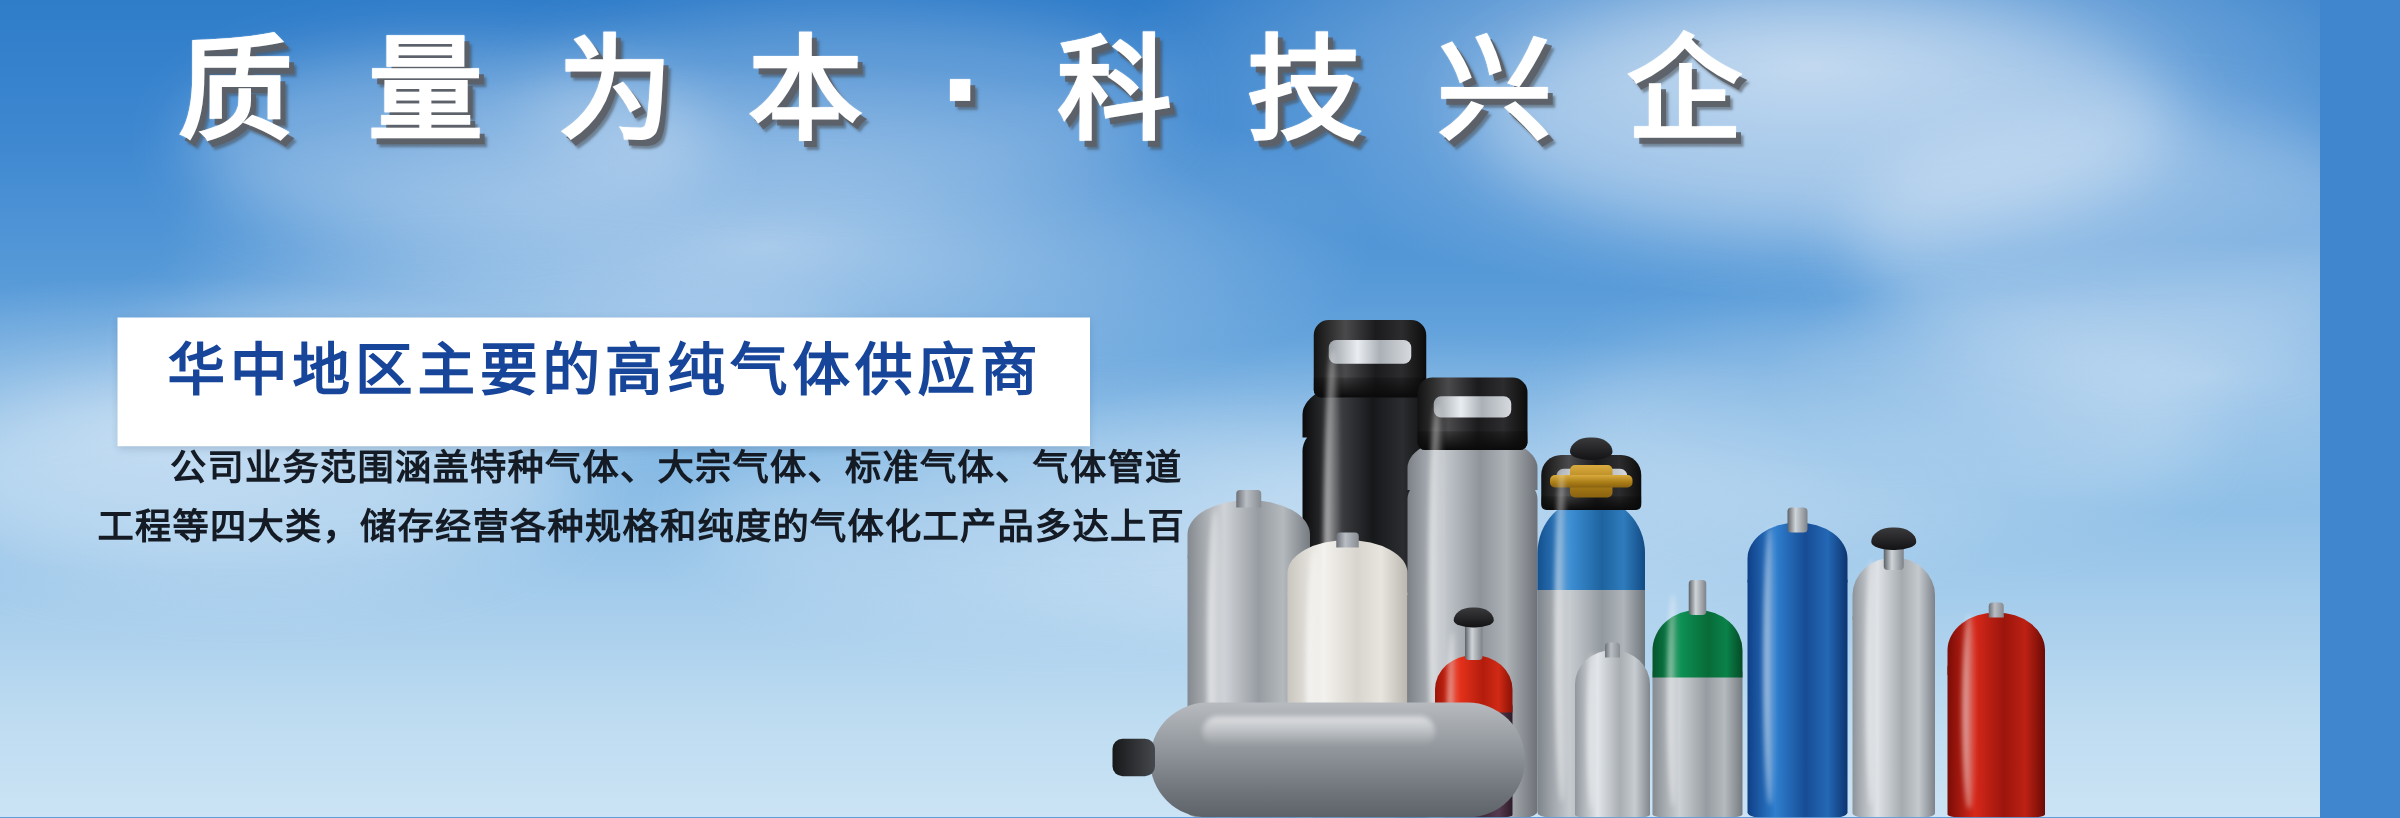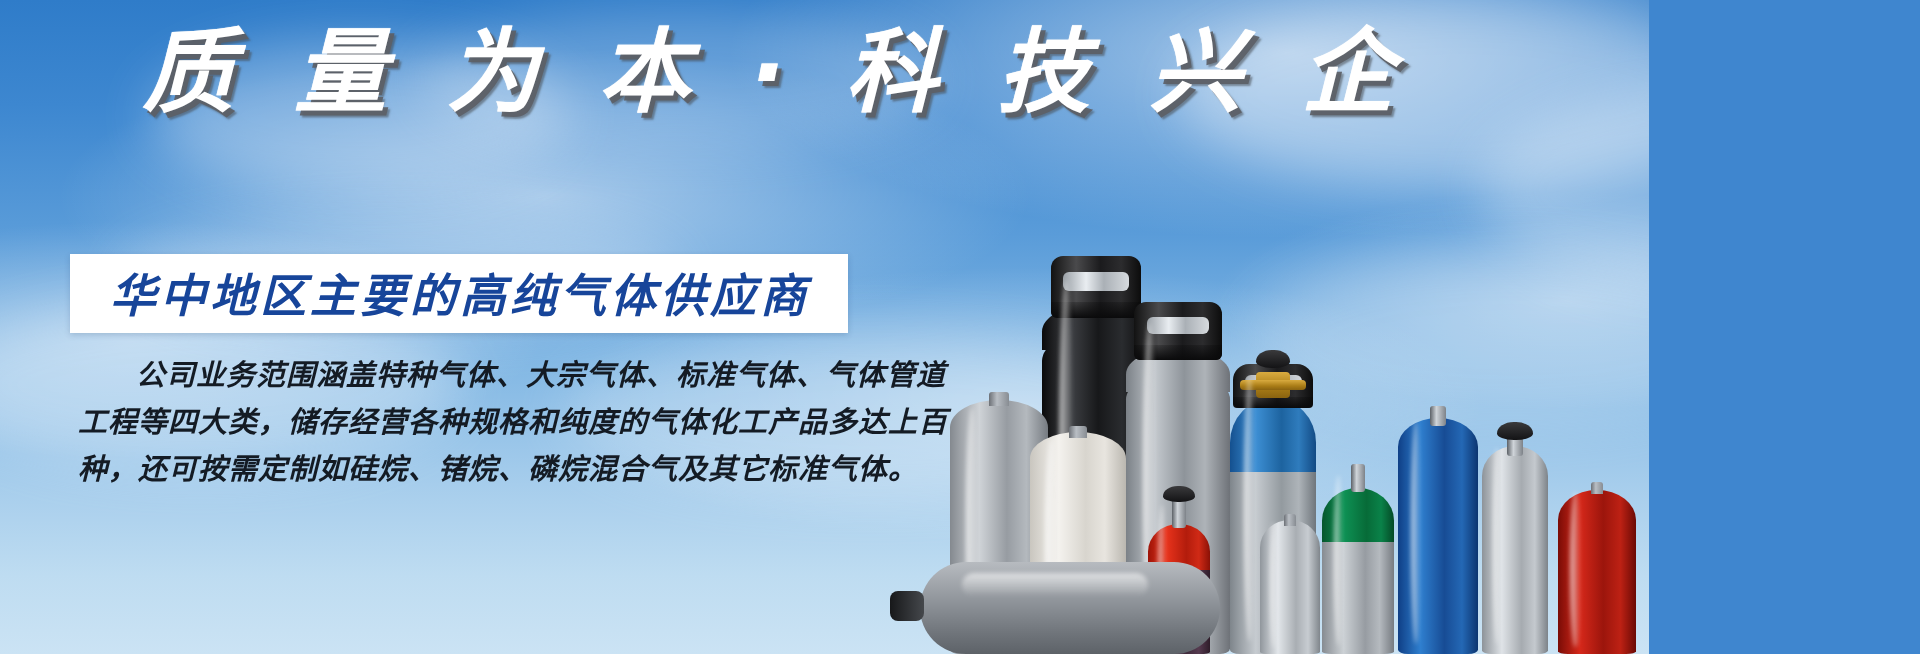--- a/index.html
+++ b/index.html
@@ -5,29 +5,28 @@
 <style>
   html,body{margin:0;padding:0;}
   body{
     width:1920px;height:654px;overflow:hidden;
     font-family:"Liberation Sans","DejaVu Sans",sans-serif;
     background:#3f86cf;
   }
 
   
   .banner{
-    position:relative;width:1649px;height:654px;overflow:hidden;
+    position:relative;width:1856px;height:654px;overflow:hidden;
     background:
       radial-gradient(ellipse 900px 300px at 78% 8%, rgba(255,255,255,.55) 0%, rgba(255,255,255,0) 62%),
       radial-gradient(ellipse 760px 230px at 33% 30%, rgba(255,255,255,.50) 0%, rgba(255,255,255,0) 64%),
       radial-gradient(ellipse 620px 180px at 8% 52%, rgba(255,255,255,.42) 0%, rgba(255,255,255,0) 66%),
       radial-gradient(ellipse 700px 210px at 62% 62%, rgba(255,255,255,.38) 0%, rgba(255,255,255,0) 66%),
       radial-gradient(ellipse 520px 160px at 95% 46%, rgba(255,255,255,.40) 0%, rgba(255,255,255,0) 68%),
       linear-gradient(180deg,#2f7cc9 0%,#3d87d0 16%,#5a9cd9 36%,#83b8e4 56%,#a6cdec 74%,#bedcf1 88%,#cbe3f4 100%);
-    font-style: italic;
   }
   
   .cloud{position:absolute;border-radius:50%;background:rgba(255,255,255,.55);filter:blur(26px);pointer-events:none;}
   .c1{left:150px;  top:40px;  width:420px;height:150px;opacity:.55;}
   .c2{left:420px;  top:10px;  width:520px;height:140px;opacity:.40;}
   .c3{left:1180px; top:0px;   width:560px;height:190px;opacity:.60;}
   .c4{left:1480px; top:90px;  width:460px;height:200px;opacity:.55;}
   .c5{left:-60px;  top:300px; width:520px;height:170px;opacity:.45;}
   .c6{left:560px;  top:330px; width:620px;height:170px;opacity:.35;}
   .c7{left:1250px; top:250px; width:520px;height:180px;opacity:.35;}
@@ -46,23 +45,23 @@
   }
   .subhead{
     position:absolute;left:0;top:134px;width:1550px;text-align:center;
     font-family:"Liberation Serif","DejaVu Serif",serif;
     font-weight:700;font-size:38px;letter-spacing:.5px;color:#111820;
     white-space:nowrap;
     text-shadow:1px 1px 0 rgba(255,255,255,.35);
   }
 
   .tagline-box{
-    position:absolute;left:70px;top:254px;
+    position:absolute;left:94px;top:254px;
     background:#ffffff;
-    padding:16px 38px 10px 40px;
+    padding:16px 38px 34px 40px;
     box-shadow:0 2px 6px rgba(20,50,90,.18);
   }
   .tagline-text{
     font-family:"DejaVu Sans","Liberation Sans",sans-serif;
     font-weight:700;font-size:46px;line-height:1.15;letter-spacing:4px;
     color:#17459a;white-space:nowrap;
   }
 
   .paragraph{
     position:absolute;left:78px;top:352px;width:790px;
@@ -162,21 +161,20 @@
 
   <div class="headline">质 量 为 本 · 科 技 兴 企</div>
 
   <div class="tagline-box">
     <div class="tagline-text">华中地区主要的高纯气体供应商</div>
   </div>
 
   <div class="paragraph">
     <div class="pline first">公司业务范围涵盖特种气体、大宗气体、标准气体、气体管道</div>
     <div class="pline">工程等四大类，储存经营各种规格和纯度的气体化工产品多达上百</div>
-    <div class="pline">种，还可按需定制如硅烷、锗烷、磷烷混合气及其它标准气体。</div>
   </div>
 
   <div class="cylinders">
 
     <div class="cyl" id="cyl-black-tall">
       <div class="body" style="top:76px"></div>
       <div class="shoulder" style="top:48px;height:46px"></div>
       <div class="cap" style="left:8%;right:8%;top:0;height:62px"></div>
       <div class="gloss"></div>
     </div>

